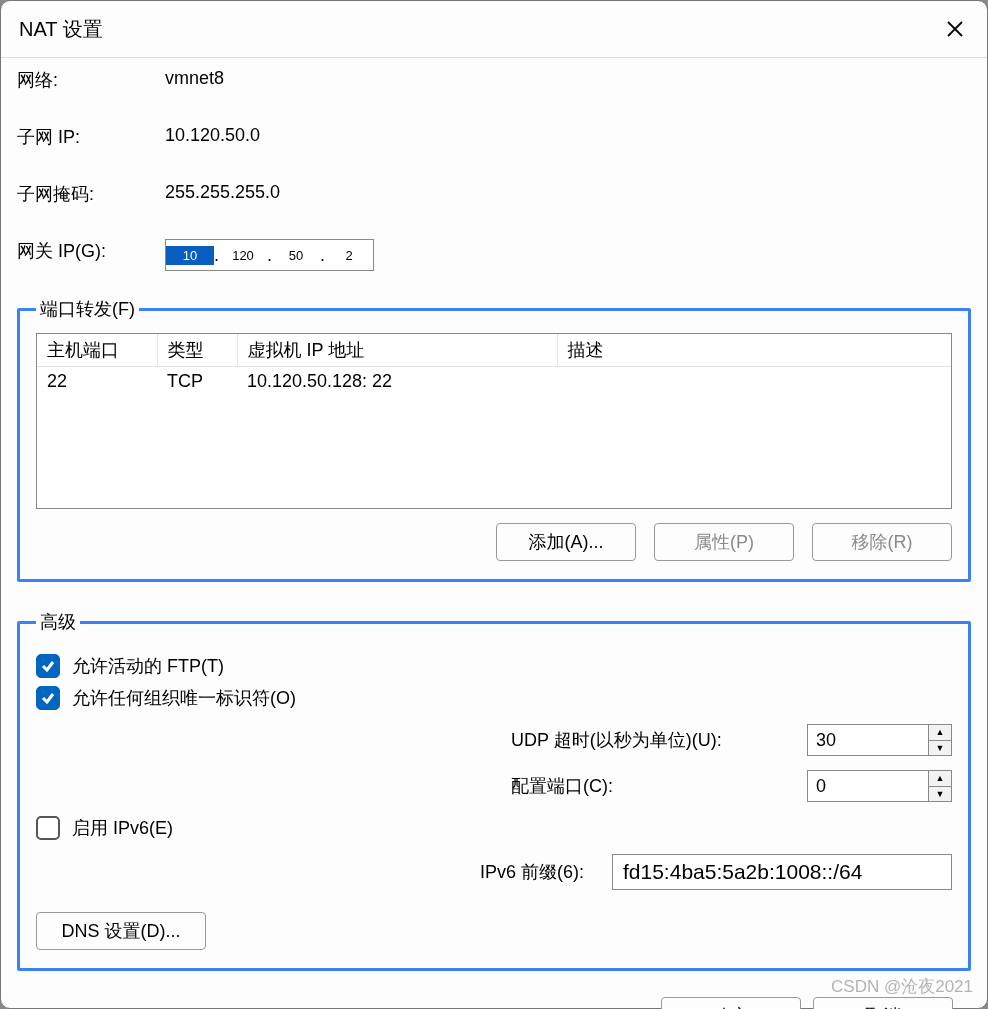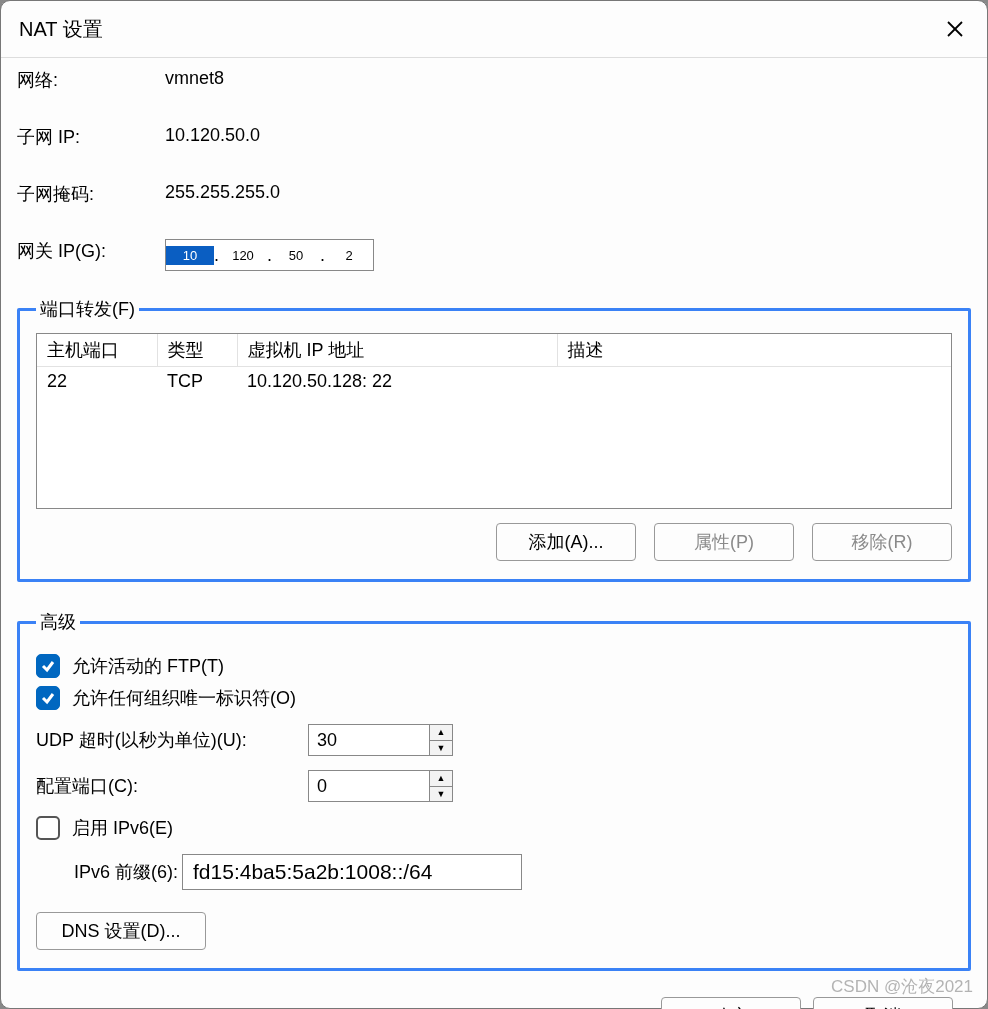--- a/index.html
+++ b/index.html
@@ -151,22 +151,23 @@
     width: 22px; flex: 1;
     display: flex; align-items: center; justify-content: center;
     background: #f3f3f3;
     border-bottom: 1px solid #888;
     font-size: 9px; cursor: pointer;
   }
   .spin-btns .sb:last-child { border-bottom: none; }
   .field-row {
     display: flex;
     align-items: center;
-    gap: 4px;
+    gap: 28px;
     margin: 14px 0;
+    justify-content: flex-end;
   }
   .field-row .lbl { min-width: 268px; }
   .text-input {
     border: 1px solid #888;
     height: 36px;
     padding: 2px 10px;
     font-size: 21px;
     font-family: inherit;
     background: #fff;
     min-width: 340px;

